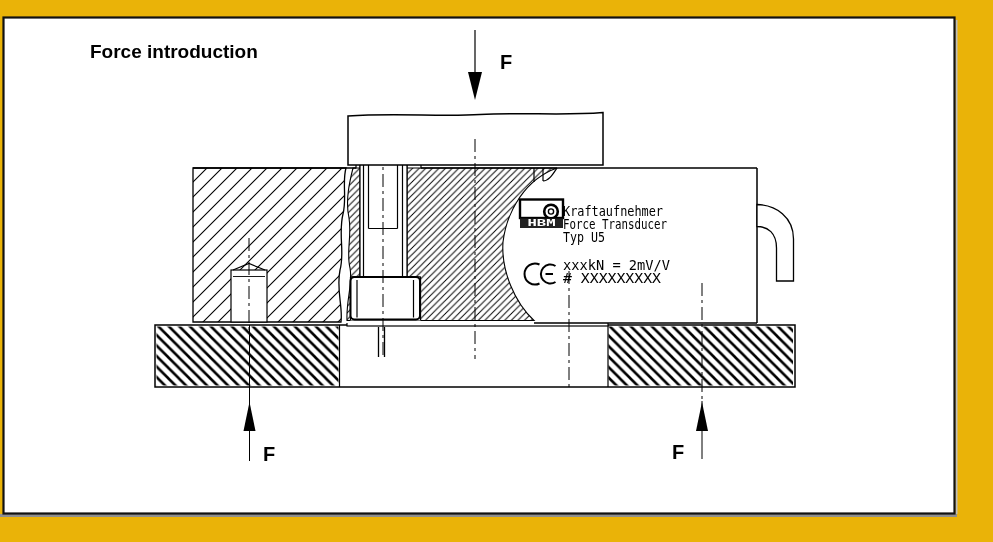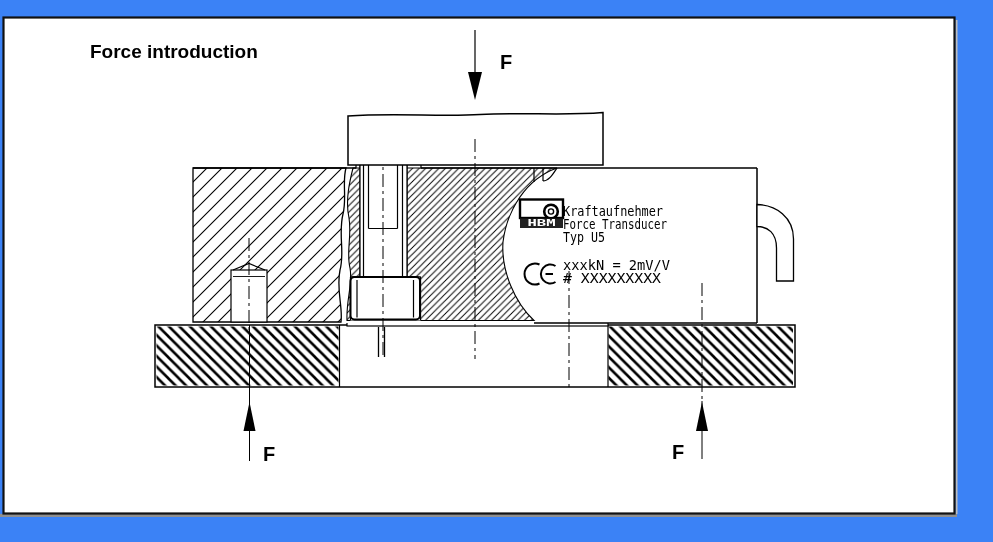--- a/index.html
+++ b/index.html
@@ -1,16 +1,16 @@
 <!DOCTYPE html>
 <html><head>
 <meta charset="utf-8">
 <style>
   html,body{margin:0;padding:0;background:#ffffff;}
-  .canvas{position:relative;width:993px;height:542px;background:#3b82f6;overflow:hidden;
+  .canvas{position:relative;width:993px;height:542px;background:#eab308;overflow:hidden;
           font-family:"Liberation Sans",sans-serif;}
   svg{position:absolute;left:0;top:0;}
   .title-text{font-family:"Liberation Sans",sans-serif;font-weight:bold;font-size:19px;fill:#000;}
   .f-label{font-family:"Liberation Sans",sans-serif;font-weight:bold;font-size:20px;fill:#000;}
   .lbl{font-family:"DejaVu Sans Mono",monospace;font-size:13.2px;fill:#000;}
   .logo-txt{font-family:"DejaVu Sans Mono",monospace;font-size:8px;font-weight:bold;fill:#ffffff;}
   .thin{stroke:#000;stroke-width:1.2;fill:none;}
   .med{stroke:#000;stroke-width:1.5;fill:none;}
   .cl{stroke:#000;stroke-width:1;fill:none;stroke-dasharray:13 4 3 4;}
 </style>

